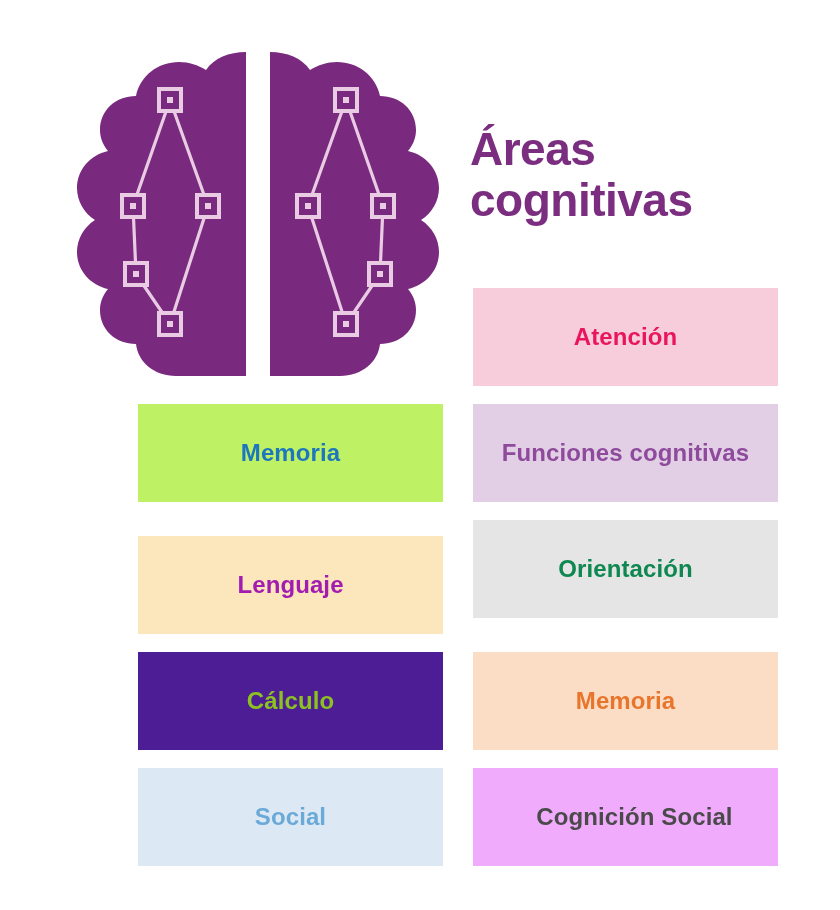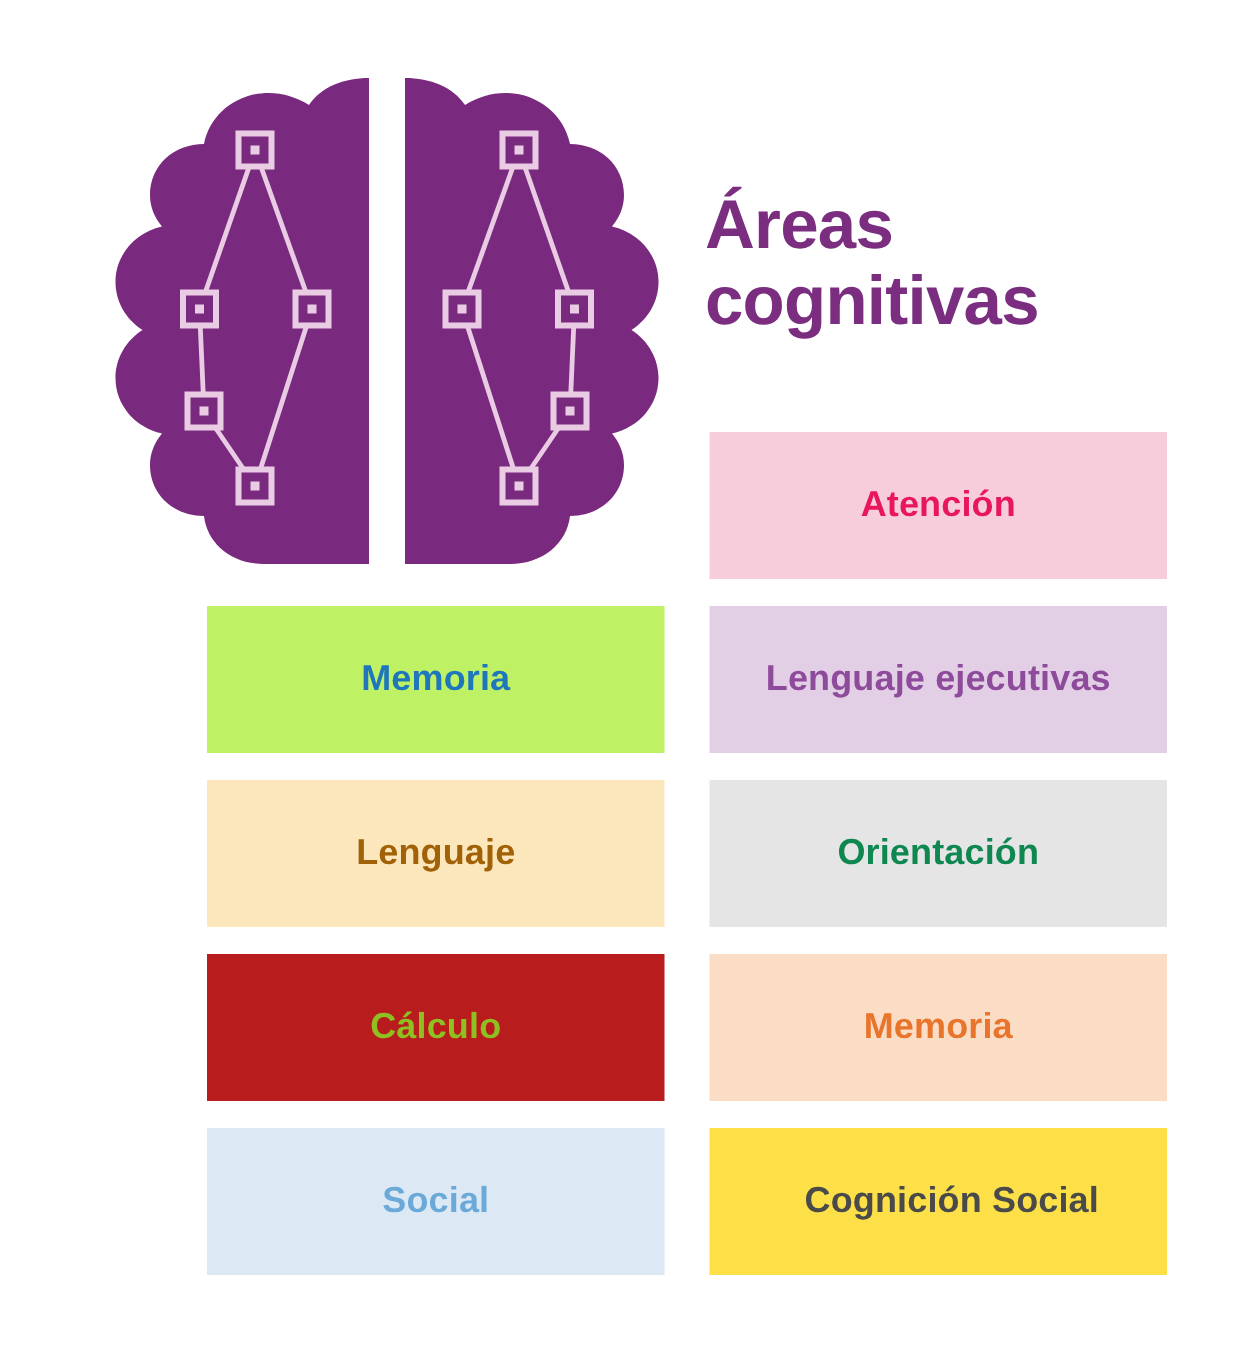--- a/index.html
+++ b/index.html
@@ -182,38 +182,38 @@
 
     <div class="area-cell is-empty"></div>
     <div class="area-cell" style="background-color: rgb(247, 204, 219); color: rgb(232, 23, 93);">
       <span class="area-label">Atención</span>
     </div>
 
     <div class="area-cell" style="background-color: #bef264; color: rgb(30, 119, 189);">
       <span class="area-label">Memoria</span>
     </div>
     <div class="area-cell" style="background-color: rgb(226, 207, 230); color: rgb(142, 75, 156);">
-      <span class="area-label">Lenguaje ejecutivas</span>
-    </div>
-
-    <div class="area-cell" style="background-color: rgb(252, 231, 189); color: #a16207;">
+      <span class="area-label">Funciones cognitivas</span>
+    </div>
+
+    <div class="area-cell" style="background-color: rgb(252, 231, 189); color: #a21caf; margin-top: 16px;">
       <span class="area-label">Lenguaje</span>
     </div>
     <div class="area-cell" style="background-color: #e5e5e5; color: rgb(14, 135, 80);">
       <span class="area-label">Orientación</span>
     </div>
 
-    <div class="area-cell" style="background-color: #b91c1c; color: rgb(141, 193, 34);">
+    <div class="area-cell" style="background-color: #4c1d95; color: rgb(141, 193, 34);">
       <span class="area-label">Cálculo</span>
     </div>
     <div class="area-cell" style="background-color: rgb(251, 221, 197); color: rgb(232, 117, 43);">
       <span class="area-label">Memoria</span>
     </div>
 
     <div class="area-cell" style="background-color: rgb(220, 233, 244); color: rgb(106, 169, 216);">
       <span class="area-label">Social</span>
     </div>
-    <div class="area-cell" style="background-color: #fde047; color: rgb(74, 74, 74); padding-left: 28px;">
+    <div class="area-cell" style="background-color: #f0abfc; color: rgb(74, 74, 74); padding-left: 28px;">
       <span class="area-label">Cognición Social</span>
     </div>
 
   </div>
 </div>
 
 </body></html>

